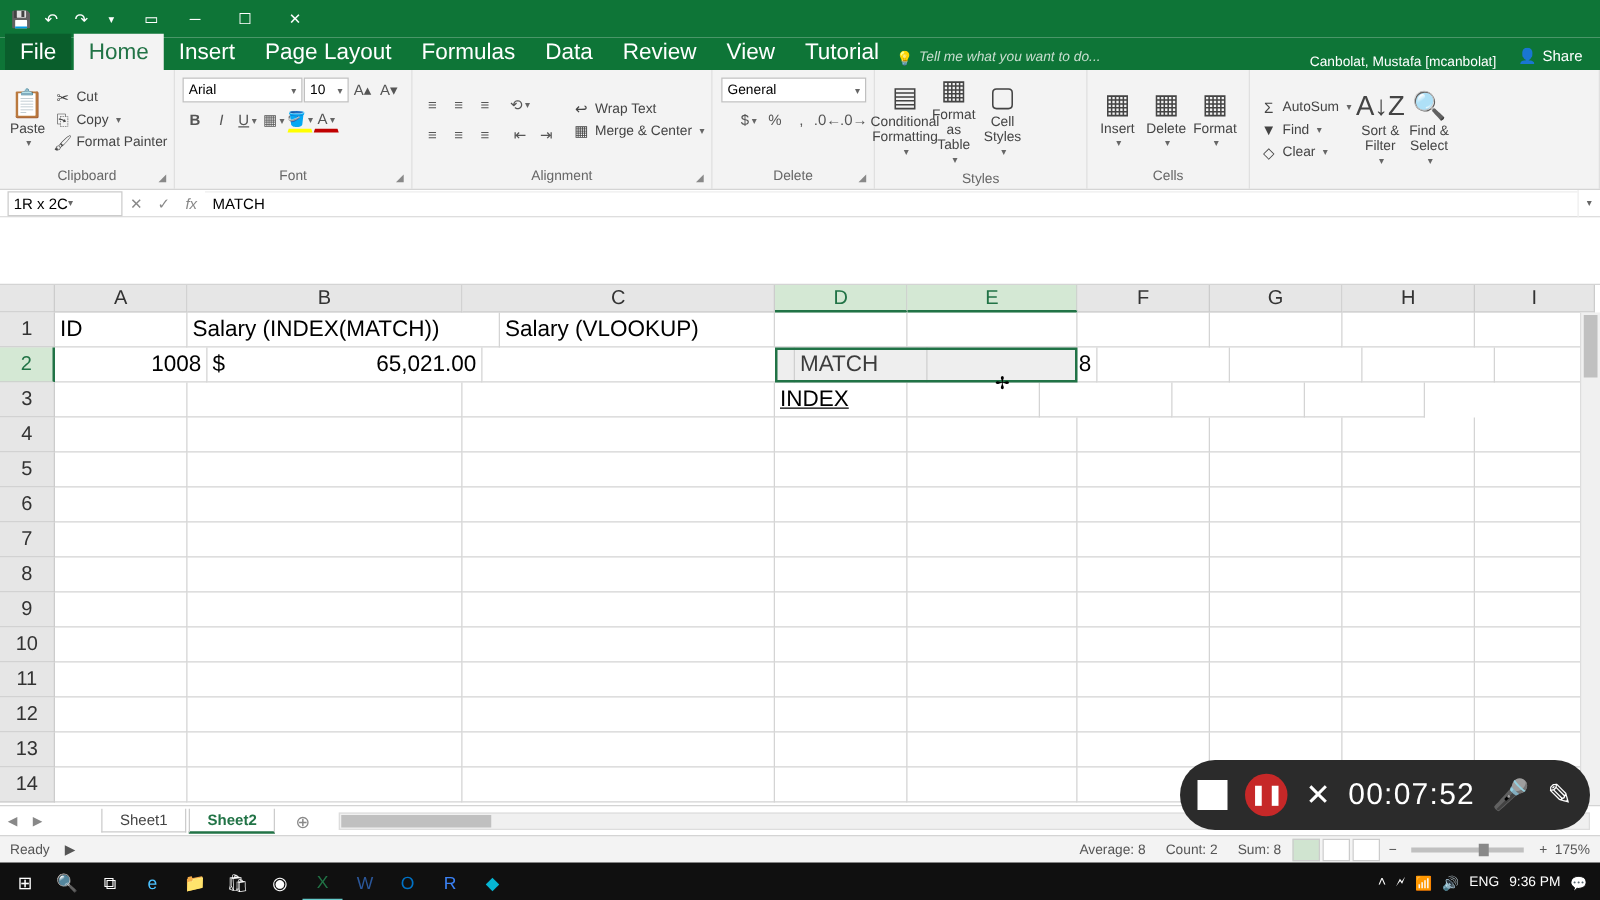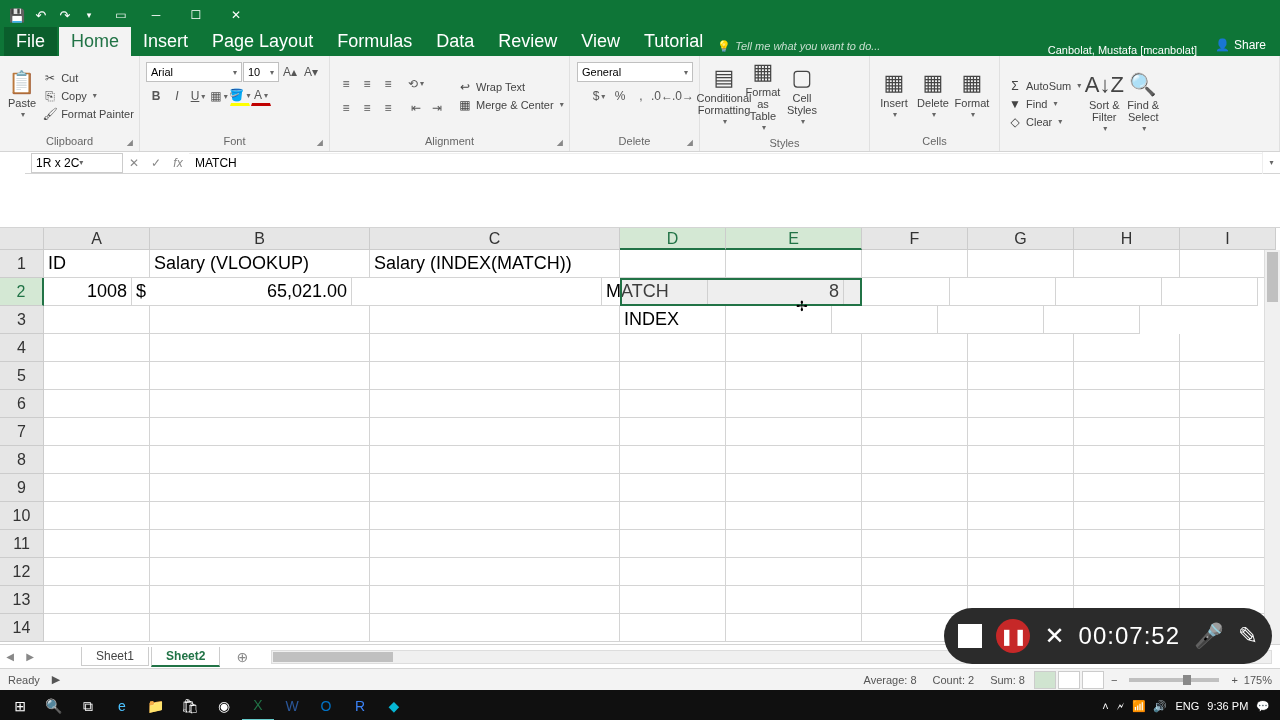--- a/index.html
+++ b/index.html
@@ -35,21 +35,21 @@
 .rbtn-lg .bigico { font-size:22px; }
 .rstack { display:flex; flex-direction:column; gap:2px; }
 .ritem { display:flex; align-items:center; gap:4px; font-size:11px; color:#444; white-space:nowrap; padding:1px 2px;}
 .ritem .sico { width:14px; height:14px; display:inline-flex; align-items:center; justify-content:center; font-size:12px;}
 .dd-arrow { font-size:8px; color:#666; margin-left:2px;}
 .combo { border:1px solid #c0c0c0; background:#fff; height:20px; font-size:11px; padding:1px 4px; display:flex; align-items:center; justify-content:space-between;}
 .btnrow { display:flex; gap:1px; }
 .ibtn { width:20px; height:20px; border:1px solid transparent; display:flex; align-items:center; justify-content:center; font-size:12px; color:#555;}
 
 
-.fbar { height:22px; border-bottom:1px solid #d4d4d4; display:flex; align-items:center; background:#fff;margin-left:25px; }
+.fbar { height:22px; border-bottom:1px solid #d4d4d4; display:flex; align-items:center; background:#fff; }
 .namebox { width:92px; border:1px solid #ccc; height:20px; font-size:12px; padding:0 4px; display:flex; align-items:center; margin-left:6px;}
 .namebox .dd { font-size:8px; color:#666;}
 .fbar .fbtn { width:22px; height:20px; display:flex; align-items:center; justify-content:center; color:#888; font-size:12px;}
 .fxinput { flex:1; border-top:1px solid #eee; height:20px; font-size:12px; padding:0 6px; display:flex; align-items:center;}
 .fbar-expand { width:18px; height:22px; display:flex; align-items:center; justify-content:center; font-size:8px; color:#666; border-left:1px solid #eee;}
 
 .fbar-spacer { height:54px; background:#fff; border-bottom:1px solid #d4d4d4; }
 
 
 .grid-wrap { position:relative; height:416px; overflow:hidden; }
@@ -367,48 +367,48 @@
       <div class="rh">9</div>
       <div class="rh">10</div>
       <div class="rh">11</div>
       <div class="rh">12</div>
       <div class="rh">13</div>
       <div class="rh">14</div>
     </div>
   <div class="cells" id="cells">
       <div class="row">
         <div class="cell" style="width: 106px;">ID</div>
+        <div class="cell" style="width: 250px;">Salary (INDEX(MATCH))</div>
         <div class="cell" style="width: 220px;">Salary (VLOOKUP)</div>
-        <div class="cell" style="width: 250px;">Salary (INDEX(MATCH))</div>
-        <div class="cell" style="width: 106px;"></div>
-        <div class="cell" style="width: 136px;"></div>
-        <div class="cell" style="width: 106px;"></div>
-        <div class="cell" style="width: 106px;"></div>
-        <div class="cell" style="width: 106px;"></div>
-        <div class="cell" style="width: 96px;"></div>
-      </div>
-      <div class="row">
-        <div class="cell r" style="width: 88px;">1008</div>
+        <div class="cell" style="width: 106px;"></div>
+        <div class="cell" style="width: 136px;"></div>
+        <div class="cell" style="width: 106px;"></div>
+        <div class="cell" style="width: 106px;"></div>
+        <div class="cell" style="width: 106px;"></div>
+        <div class="cell" style="width: 96px;"></div>
+      </div>
+      <div class="row">
+        <div class="cell r" style="width: 122px;">1008</div>
         <div class="cell money" style="width: 220px;">
           <span>$</span>
           <span>65,021.00</span>
         </div>
         <div class="cell" style="width: 250px;"></div>
         <div class="cell" style="width: 106px;">MATCH</div>
         <div class="cell r" style="width: 136px;">8</div>
         <div class="cell" style="width: 106px;"></div>
         <div class="cell" style="width: 106px;"></div>
         <div class="cell" style="width: 106px;"></div>
         <div class="cell" style="width: 96px;"></div>
       </div>
       <div class="row">
         <div class="cell" style="width: 106px;"></div>
         <div class="cell" style="width: 220px;"></div>
         <div class="cell" style="width: 250px;"></div>
-        <div class="cell" style="width: 106px;">INDEX</div>
+        <div class="cell" style="width: 106px; text-decoration: underline;">INDEX</div>
         <div class="cell" style="width: 106px;"></div>
         <div class="cell" style="width: 106px;"></div>
         <div class="cell" style="width: 106px;"></div>
         <div class="cell" style="width: 96px;"></div>
       </div>
       <div class="row">
         <div class="cell" style="width: 106px;"></div>
         <div class="cell" style="width: 220px;"></div>
         <div class="cell" style="width: 250px;"></div>
         <div class="cell" style="width: 106px;"></div>

